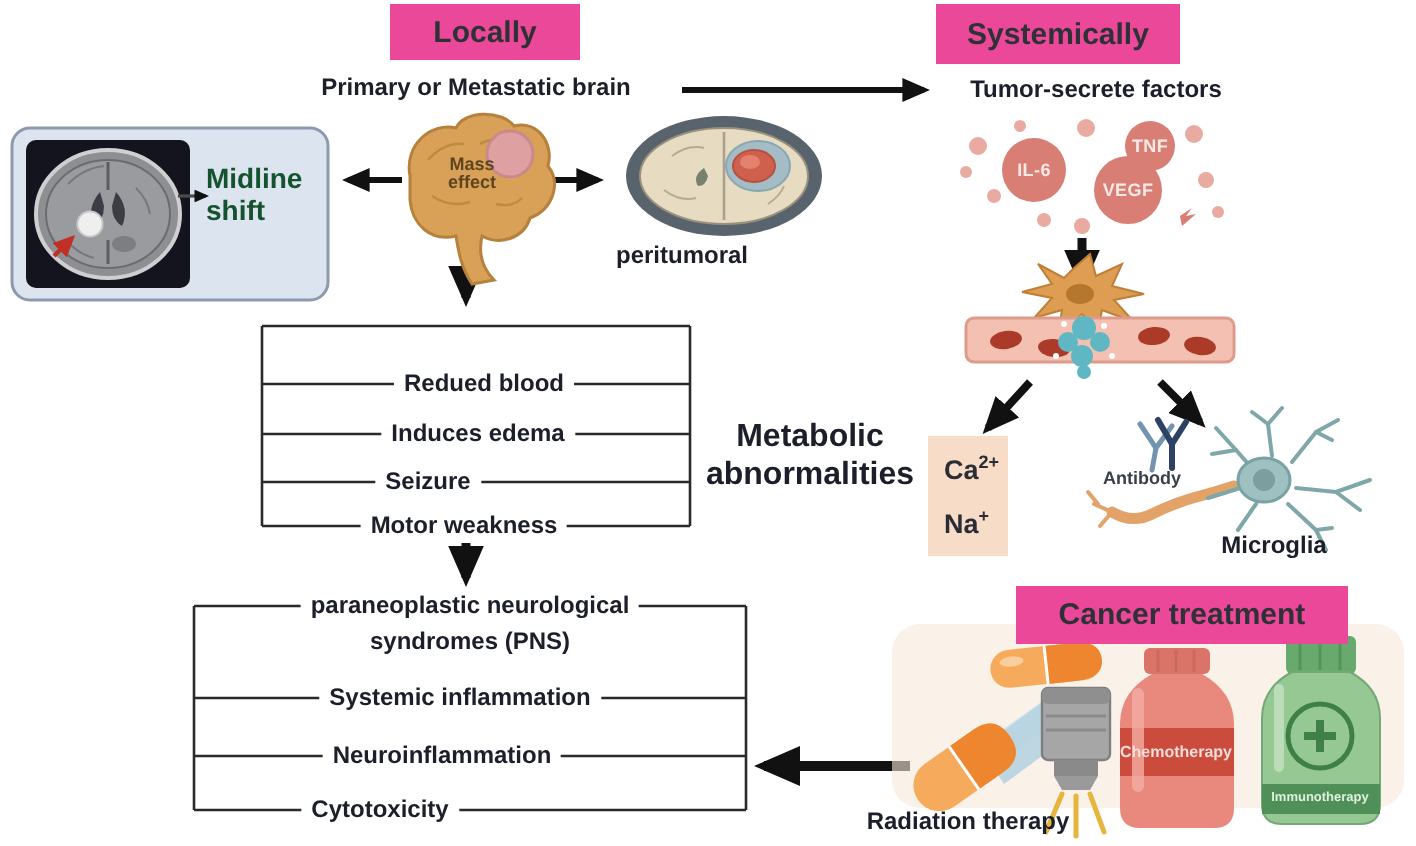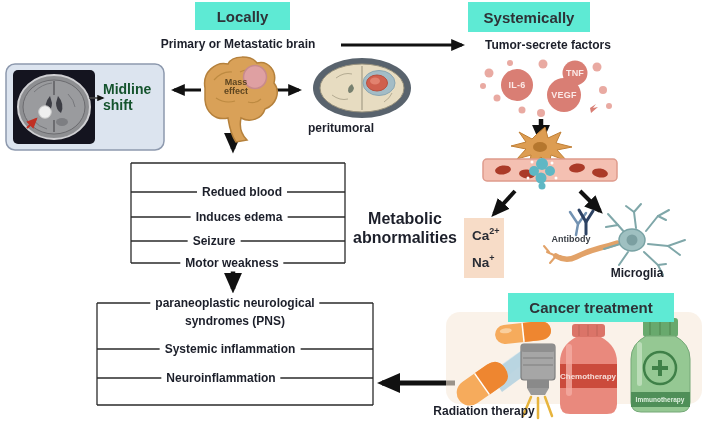--- a/index.html
+++ b/index.html
@@ -3,21 +3,21 @@
 <meta charset="utf-8">
 <style>
   html,body{margin:0;padding:0;background:#fff;}
   .canvas{position:relative;width:708px;height:423px;background:#fff;overflow:hidden;
           font-family:"Liberation Sans",sans-serif;color:#1c1f2a;}
   svg.layer{position:absolute;left:0;top:0;z-index:1;}
   .abs{position:absolute;z-index:3;}
   .ctr{transform:translate(-50%,-50%);}
   .lbl{font-size:12px;font-weight:600;color:#1c1f2a;white-space:nowrap;line-height:17px;}
   .mask{background:#fff;padding:0 5px;}
-  .greenbox{background:#5eead4;color:#2e3237;display:flex;align-items:center;justify-content:center;
+  .greenbox{background:#ec4899;color:#2e3237;display:flex;align-items:center;justify-content:center;
             font-size:15px;font-weight:600;z-index:3;position:absolute;}
   .midline{font-size:14px;font-weight:bold;color:#14532d;line-height:16px;white-space:nowrap;}
   .tiny{font-size:9px;font-weight:600;color:#5d4520;line-height:9px;text-align:center;white-space:nowrap;}
   .cytolbl{font-size:9px;font-weight:bold;color:#fbe9e7;white-space:nowrap;letter-spacing:.2px;}
   .ionbox{position:absolute;left:464px;top:218px;width:40px;height:60px;background:#f7dcc7;z-index:2;}
   .ion{position:absolute;font-size:13.5px;font-weight:600;color:#2a2d35;white-space:nowrap;}
   .ion sup{font-size:9px;}
   .metab{font-size:16px;font-weight:600;line-height:19px;text-align:center;white-space:nowrap;}
   .antib{font-size:9px;font-weight:bold;color:#3a3f46;white-space:nowrap;}
   .bottlelbl{font-weight:bold;white-space:nowrap;}
@@ -286,20 +286,21 @@
   <div class="abs ctr cytolbl" style="left:564px;top:95px;">VEGF</div>
 
   <div class="abs ctr antib" style="left:571px;top:239px;">Antibody</div>
 
   <div class="abs ctr lbl" style="left:637px;top:273px;">Microglia</div>
 
   <div class="abs ctr lbl mask" style="left:235px;top:303px;">paraneoplastic neurological</div>
   <div class="abs ctr lbl" style="left:235px;top:321px;">syndromes (PNS)</div>
   <div class="abs ctr lbl mask" style="left:230px;top:349px;">Systemic inflammation</div>
   <div class="abs ctr lbl mask" style="left:221px;top:378px;">Neuroinflammation</div>
+  <div class="abs ctr lbl mask" style="left:190px;top:405px;">Cytotoxicity</div>
 
   <div class="greenbox" style="left:508px;top:293px;width:166px;height:29px;">
     <span>Cancer treatment</span>
   </div>
 
   <div class="abs ctr bottlelbl" style="left:588px;top:376px;font-size:8px;color:#f6ddd8;">Chemotherapy</div>
 
   <div class="abs ctr bottlelbl" style="left:660px;top:399px;font-size:6.5px;color:#dff0df;">Immunotherapy</div>
 
   <div class="abs ctr lbl" style="left:484px;top:411px;">Radiation therapy</div>

